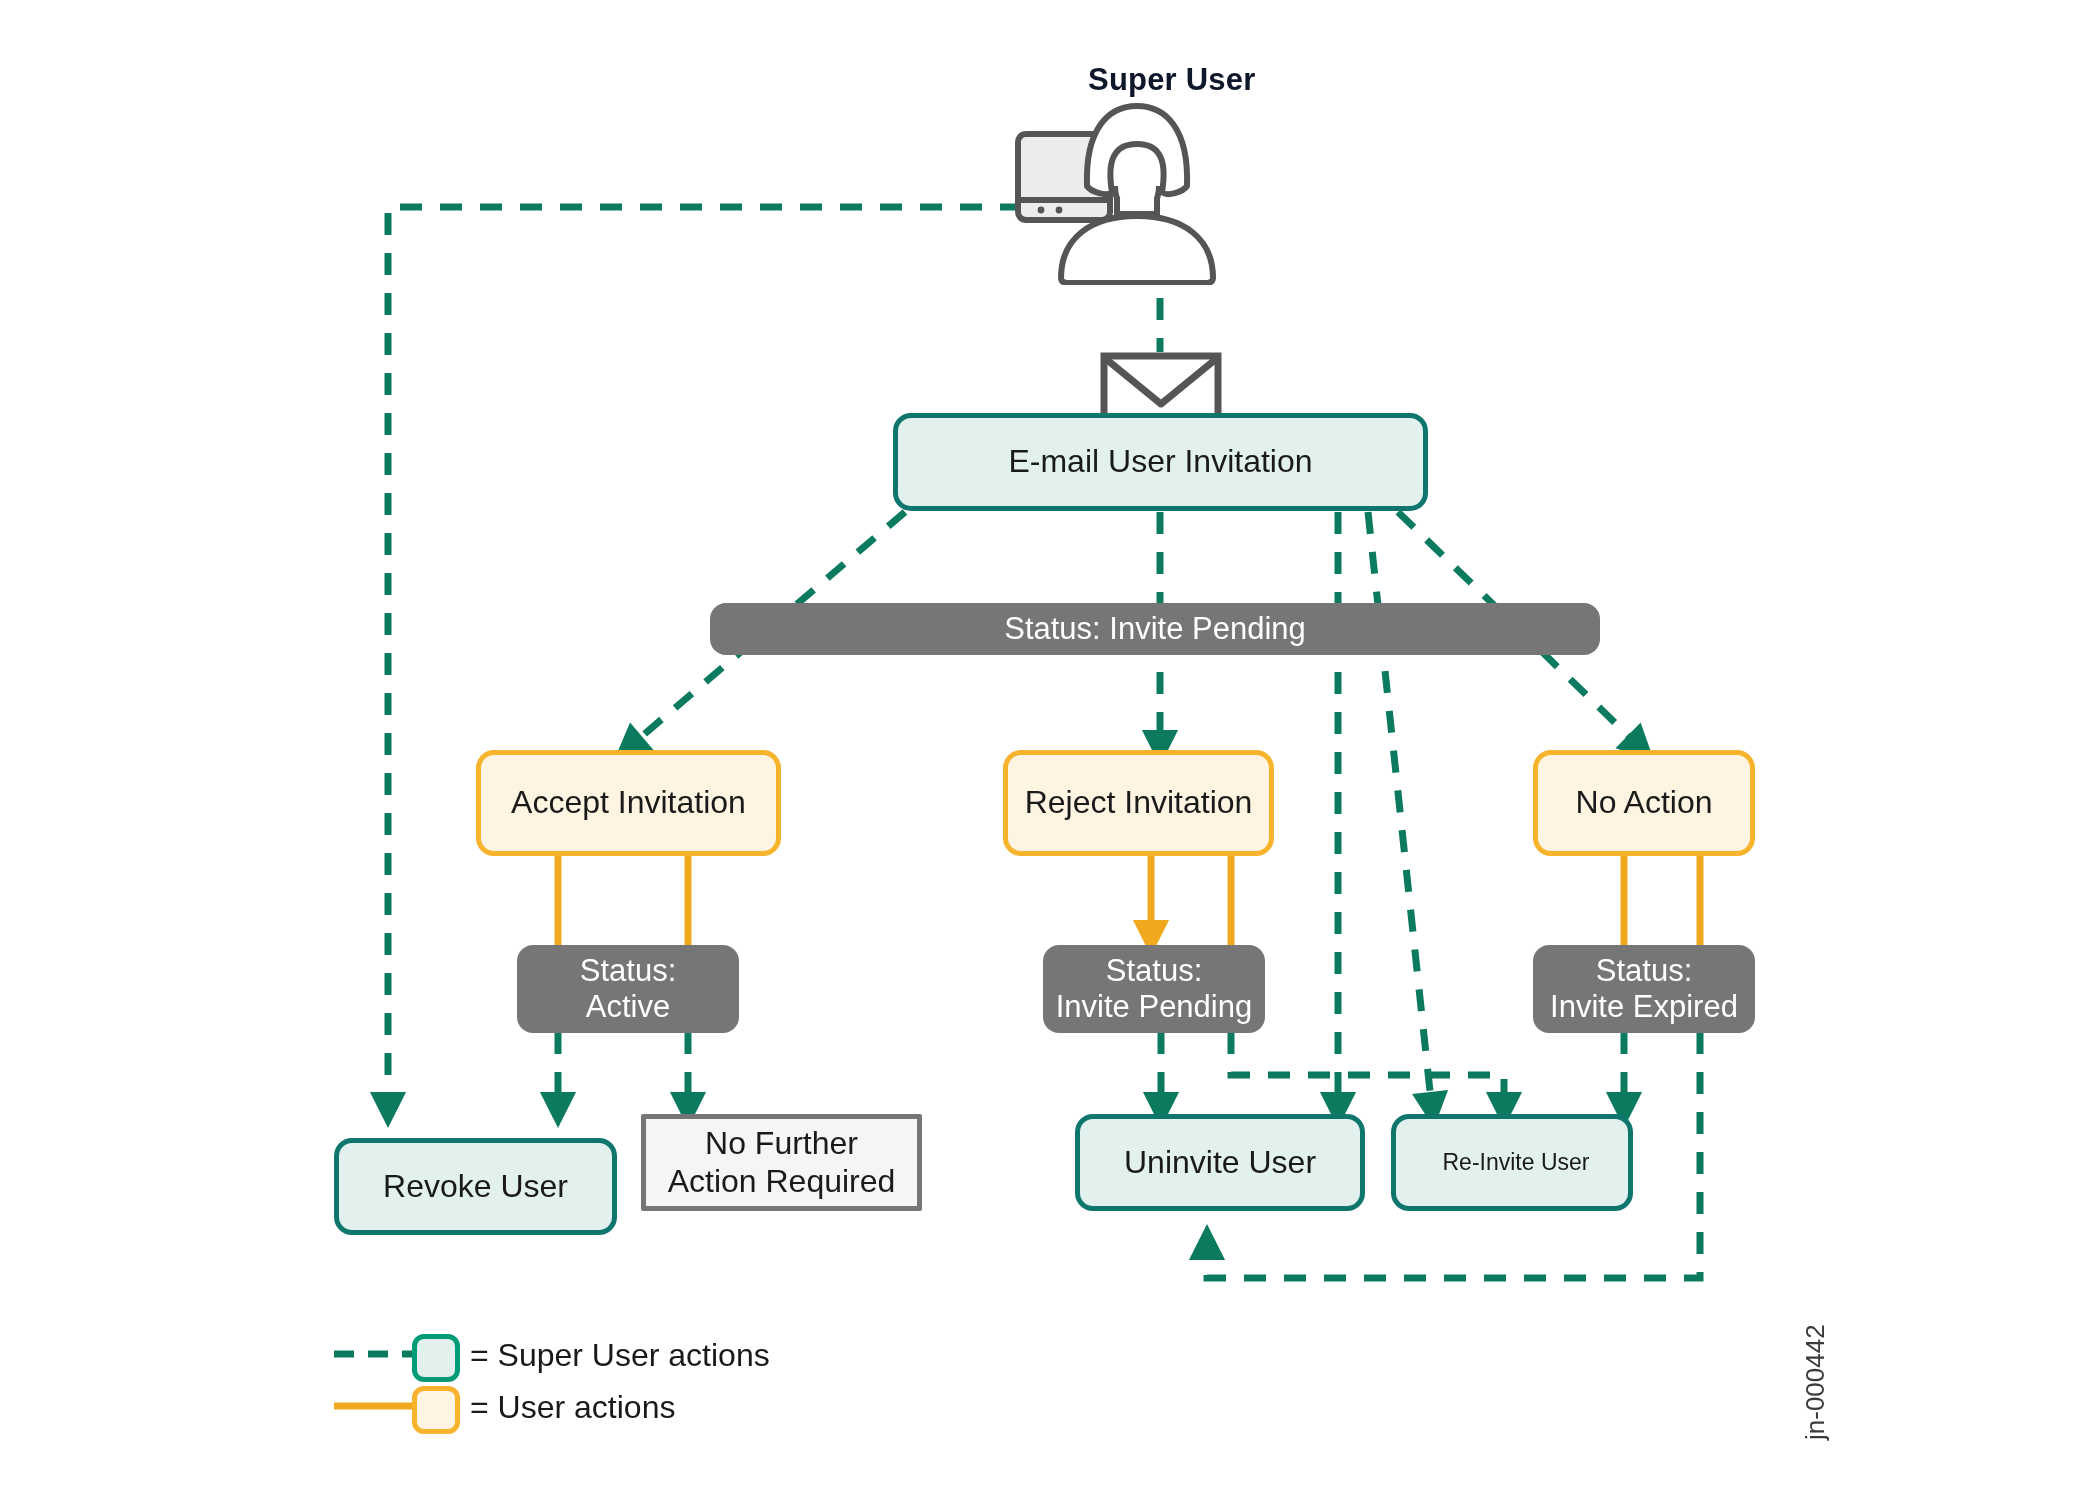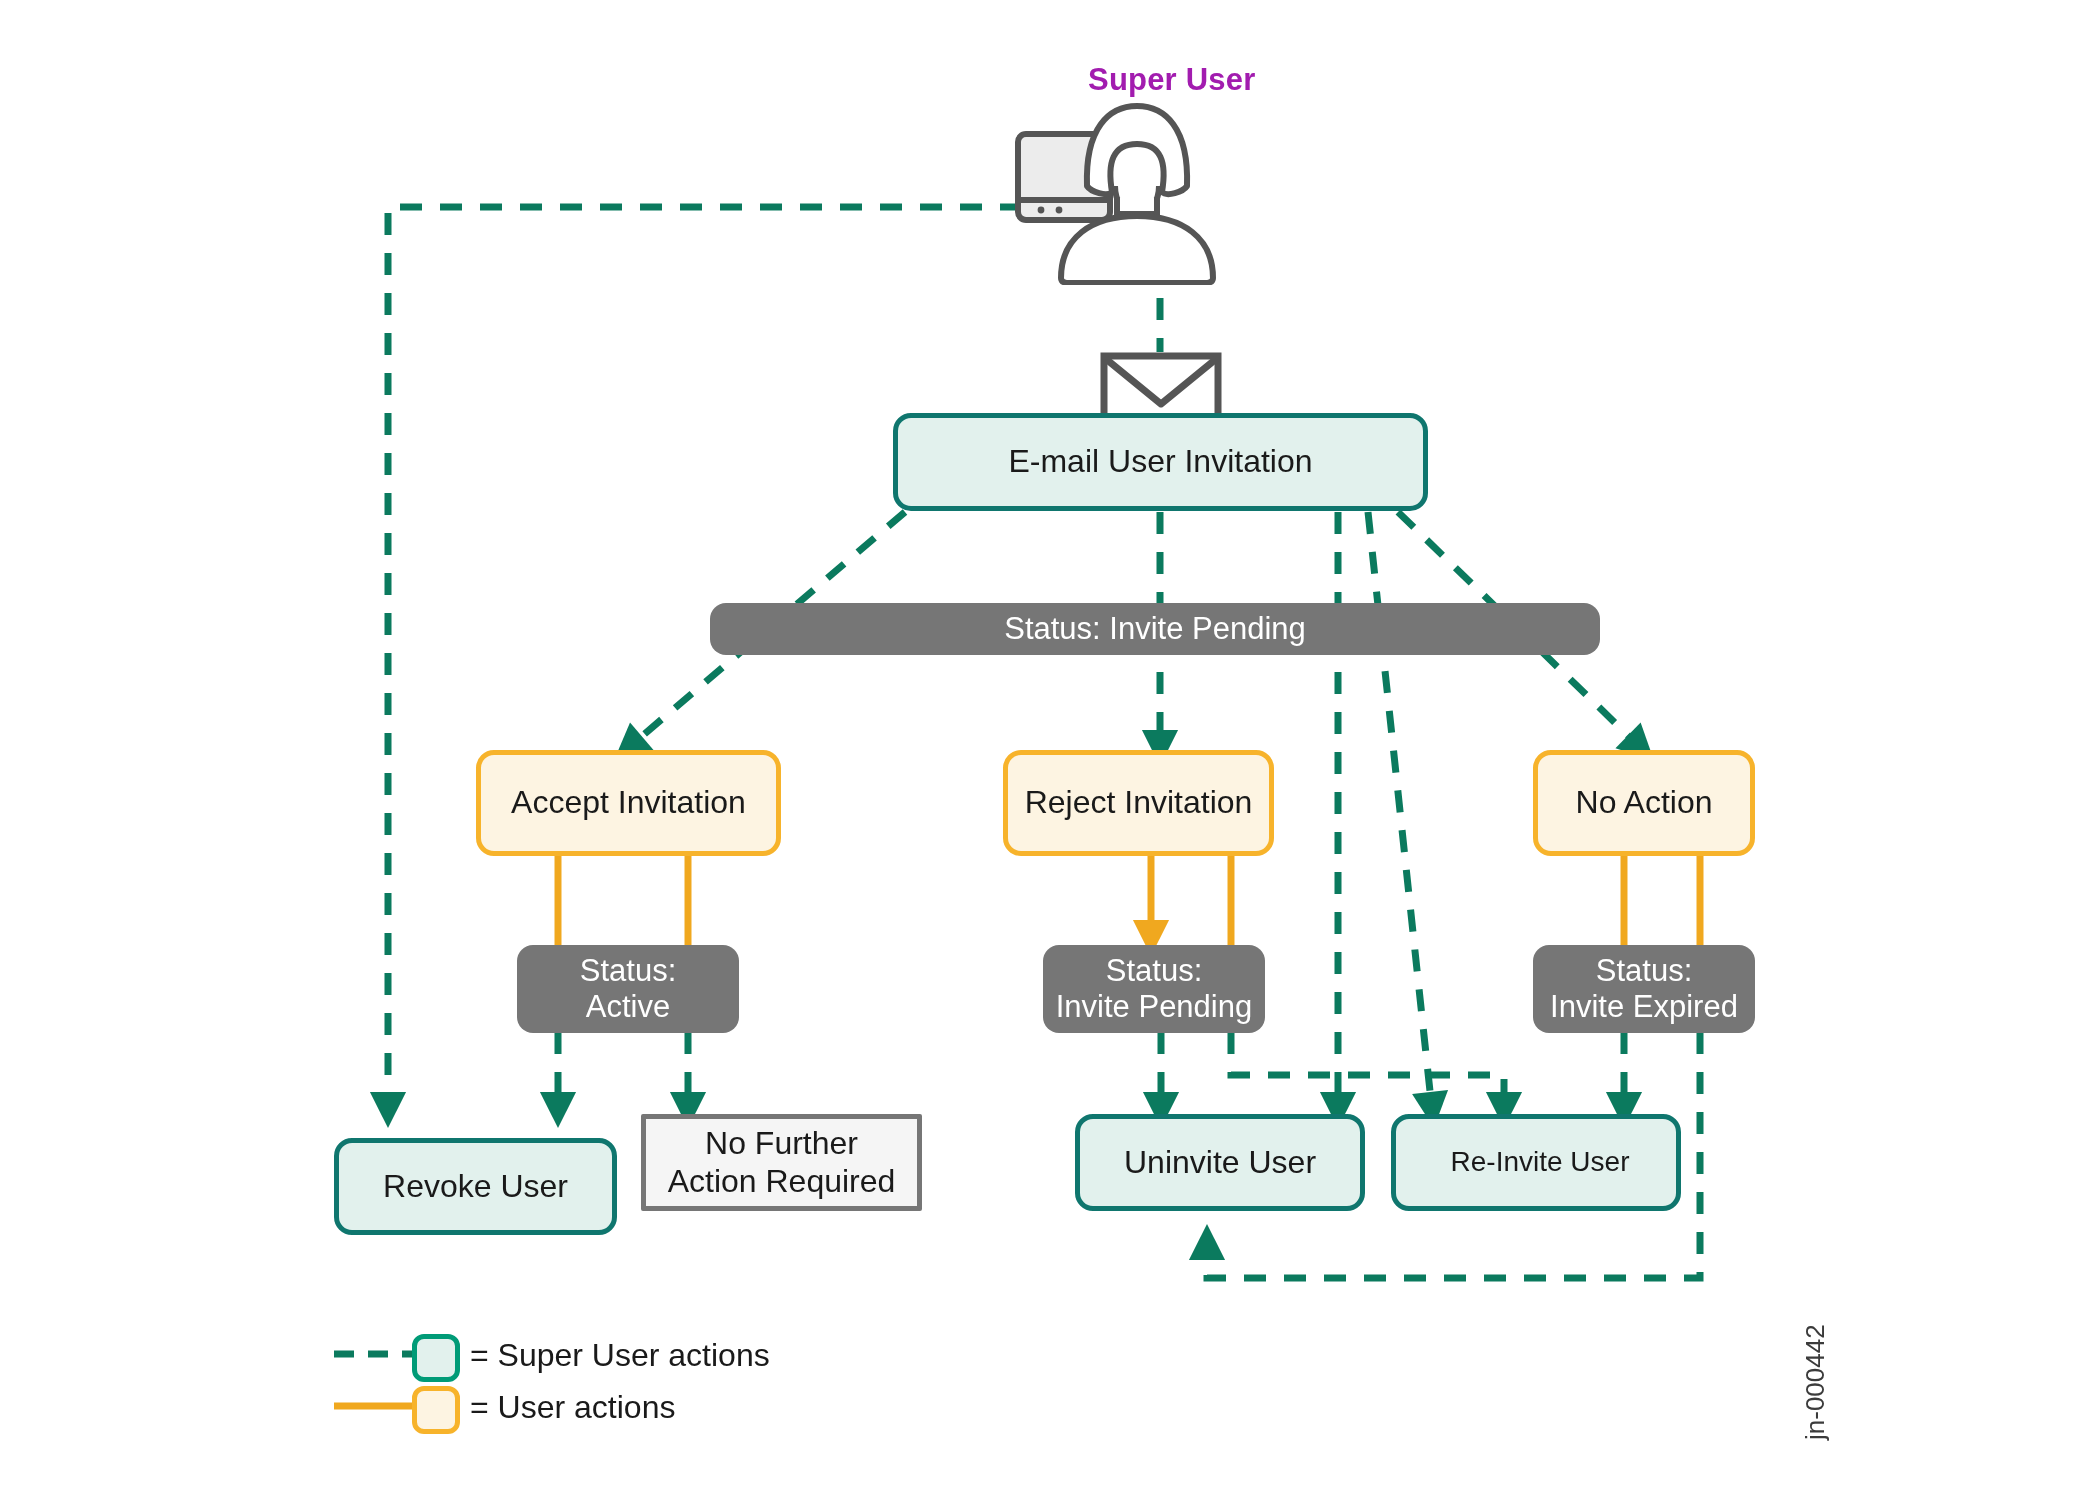--- a/index.html
+++ b/index.html
@@ -55,21 +55,21 @@
   }
   .node-gray-outline {
     background: #f5f5f5;
     border: 5px solid #767676;
     border-radius: 2px;
     color: #1a1a1a;
   }
   .label-super-user {
     position: absolute;
     font-weight: bold;
-    color: #a21caf;
+    color: #0f172a;
     letter-spacing: 0.2px;
   }
   .legend-text {
     position: absolute;
     color: #1a1a1a;
     white-space: nowrap;
   }
   .legend-swatch {
     position: absolute;
     box-sizing: border-box;
@@ -212,21 +212,21 @@
 
   <div class="node node-gray-outline" style="left:641px; top:1114px; width:281px; height:97px; font-size:32px; flex-direction:column;">
     <span>No Further</span>
     <span>Action Required</span>
   </div>
 
   <div class="node node-green" style="left:1075px; top:1114px; width:290px; height:97px; font-size:32px;">
     <span>Uninvite User</span>
   </div>
 
-  <div class="node node-green" style="left:1391px; top:1114px; width:290px; height:97px; font-size:28px;padding-left:8px;">
+  <div class="node node-green" style="left:1391px; top:1114px; width:242px; height:97px; font-size:23px;padding-left:8px;">
     <span>Re-Invite User</span>
   </div>
 
   <svg style="position:absolute; left:330px; top:1330px;" width="120" height="130">
     <line x1="4" y1="24" x2="88" y2="24" stroke="#0b7a5e" stroke-width="7" stroke-dasharray="20 14"></line>
     <line x1="4" y1="76" x2="88" y2="76" stroke="#f0a81f" stroke-width="7"></line>
   </svg>
 
   <div class="legend-swatch green" style="left:412px; top:1334px; width:48px; height:48px;"></div>
   <div class="legend-text" style="left:470px; top:1337px; font-size:32px;">= Super User actions</div>

